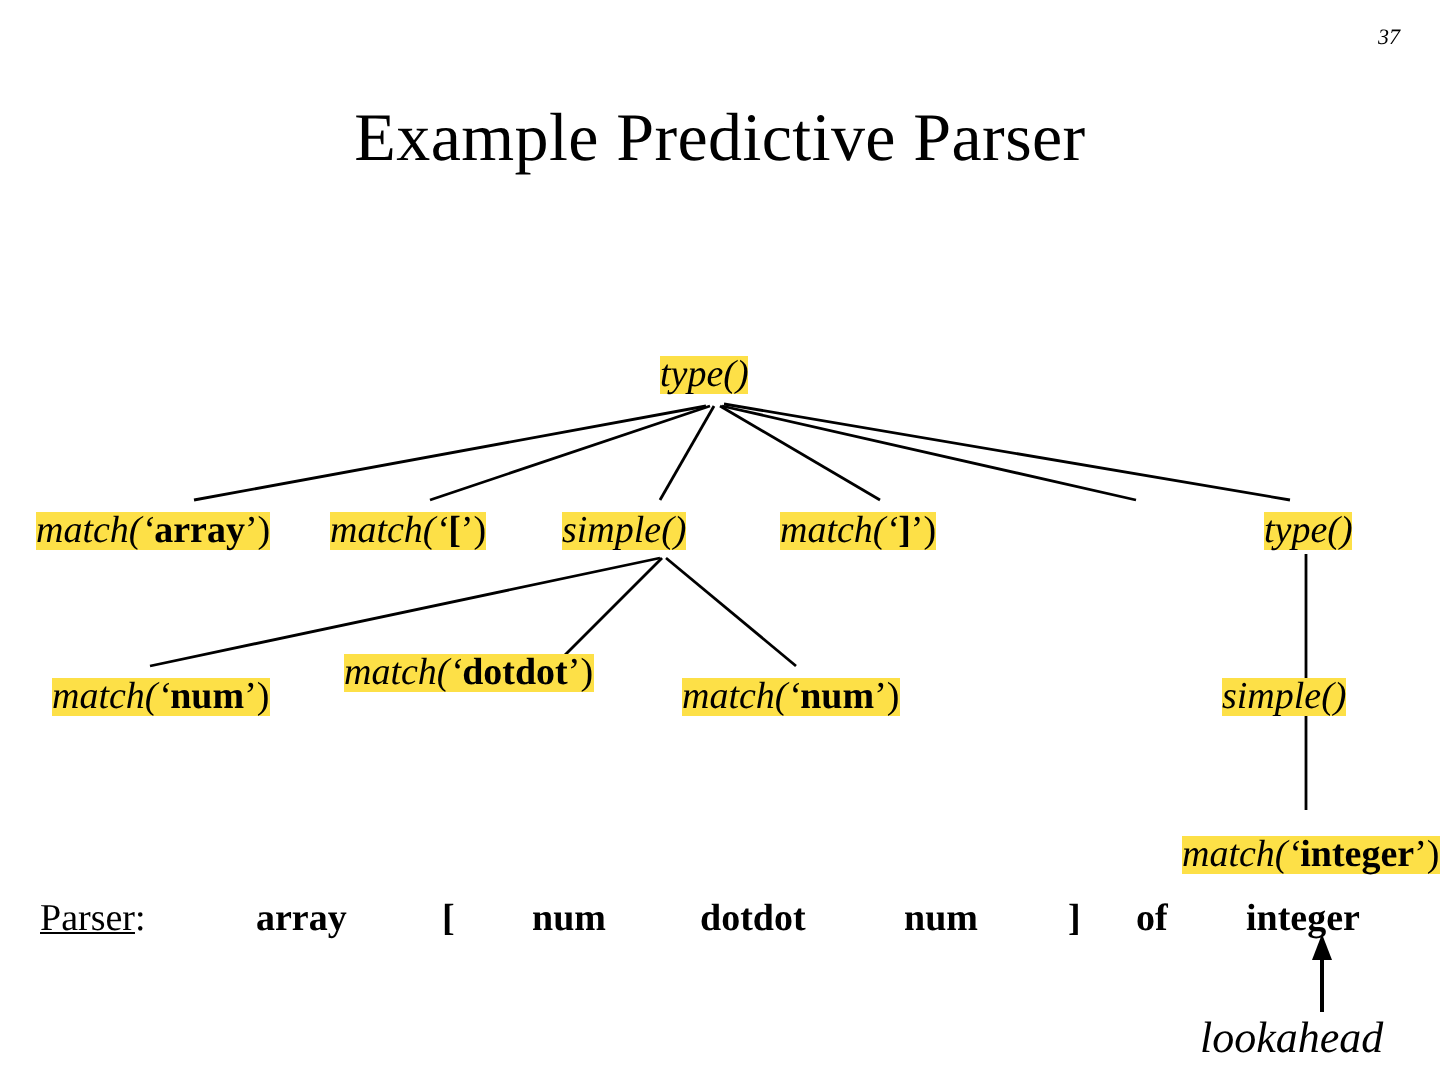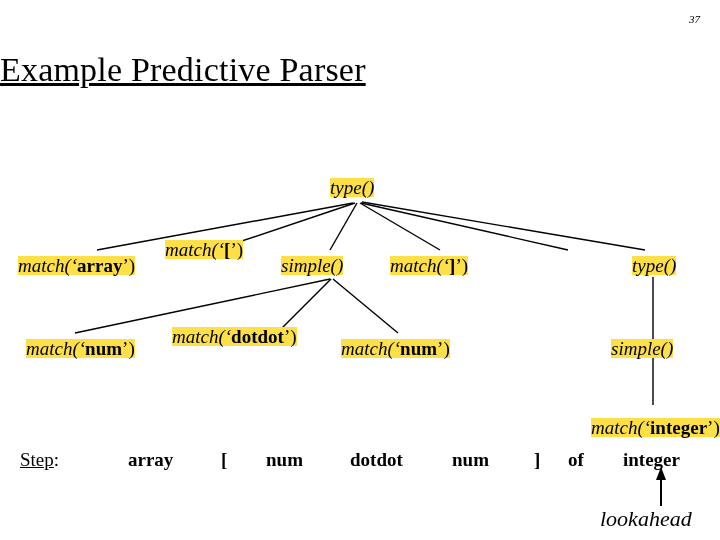--- a/index.html
+++ b/index.html
@@ -28,24 +28,24 @@
     font-size: 11px;
     font-style: italic;
     font-family: "Liberation Serif", serif;
     line-height: 1;
   }
   .title {
     position: absolute;
     left: 0;
     top: 44px;
     width: 720px;
+    text-align: center;
     font-size: 34px;
     line-height: 1.55;
     letter-spacing: 0.2px;
-    text-decoration: underline;
   }
   .title .line { display: block; }
 
   
   #edges {
     position: absolute;
     left: 0; top: 0;
     width: 720px;
     height: 540px;
     pointer-events: none;
@@ -124,21 +124,21 @@
   </svg>
 
   <div class="node" style="left:330px; top:178px;">
     <span>type()</span>
   </div>
 
   <div class="node" style="left:18px; top:256px;">
     <span>match(‘</span><span class="lit">array</span><span class="paren">’)</span>
   </div>
 
-  <div class="node" style="left:165px; top:240px;">
+  <div class="node" style="left:165px; top:256px;">
     <span>match(‘</span><span class="lit">[</span><span class="paren">’)</span>
   </div>
 
   <div class="node" style="left:281px; top:256px;">
     <span>simple()</span>
   </div>
 
   <div class="node" style="left:390px; top:256px;">
     <span>match(‘</span><span class="lit">]</span><span class="paren">’)</span>
   </div>
@@ -162,21 +162,21 @@
 
   <div class="node" style="left:611px; top:339px;">
     <span>simple()</span>
   </div>
 
   <div class="node" style="left:562px; top:418px;margin-left:29px;">
     <span>match(‘</span><span class="lit">integer</span><span class="paren">’)</span>
   </div>
 
   <div class="input-label" style="left:20px; top:450px;">
-    <span class="u">Step</span><span>:</span>
+    <span class="u">Parser</span><span>:</span>
   </div>
 
   <div class="token" style="left:128px; top:450px;">array</div>
   <div class="token" style="left:221px; top:450px;">[</div>
   <div class="token" style="left:266px; top:450px;">num</div>
   <div class="token" style="left:350px; top:450px;">dotdot</div>
   <div class="token" style="left:452px; top:450px;">num</div>
   <div class="token" style="left:534px; top:450px;">]</div>
   <div class="token" style="left:568px; top:450px;">of</div>
   <div class="token" style="left:623px; top:450px;">integer</div>

